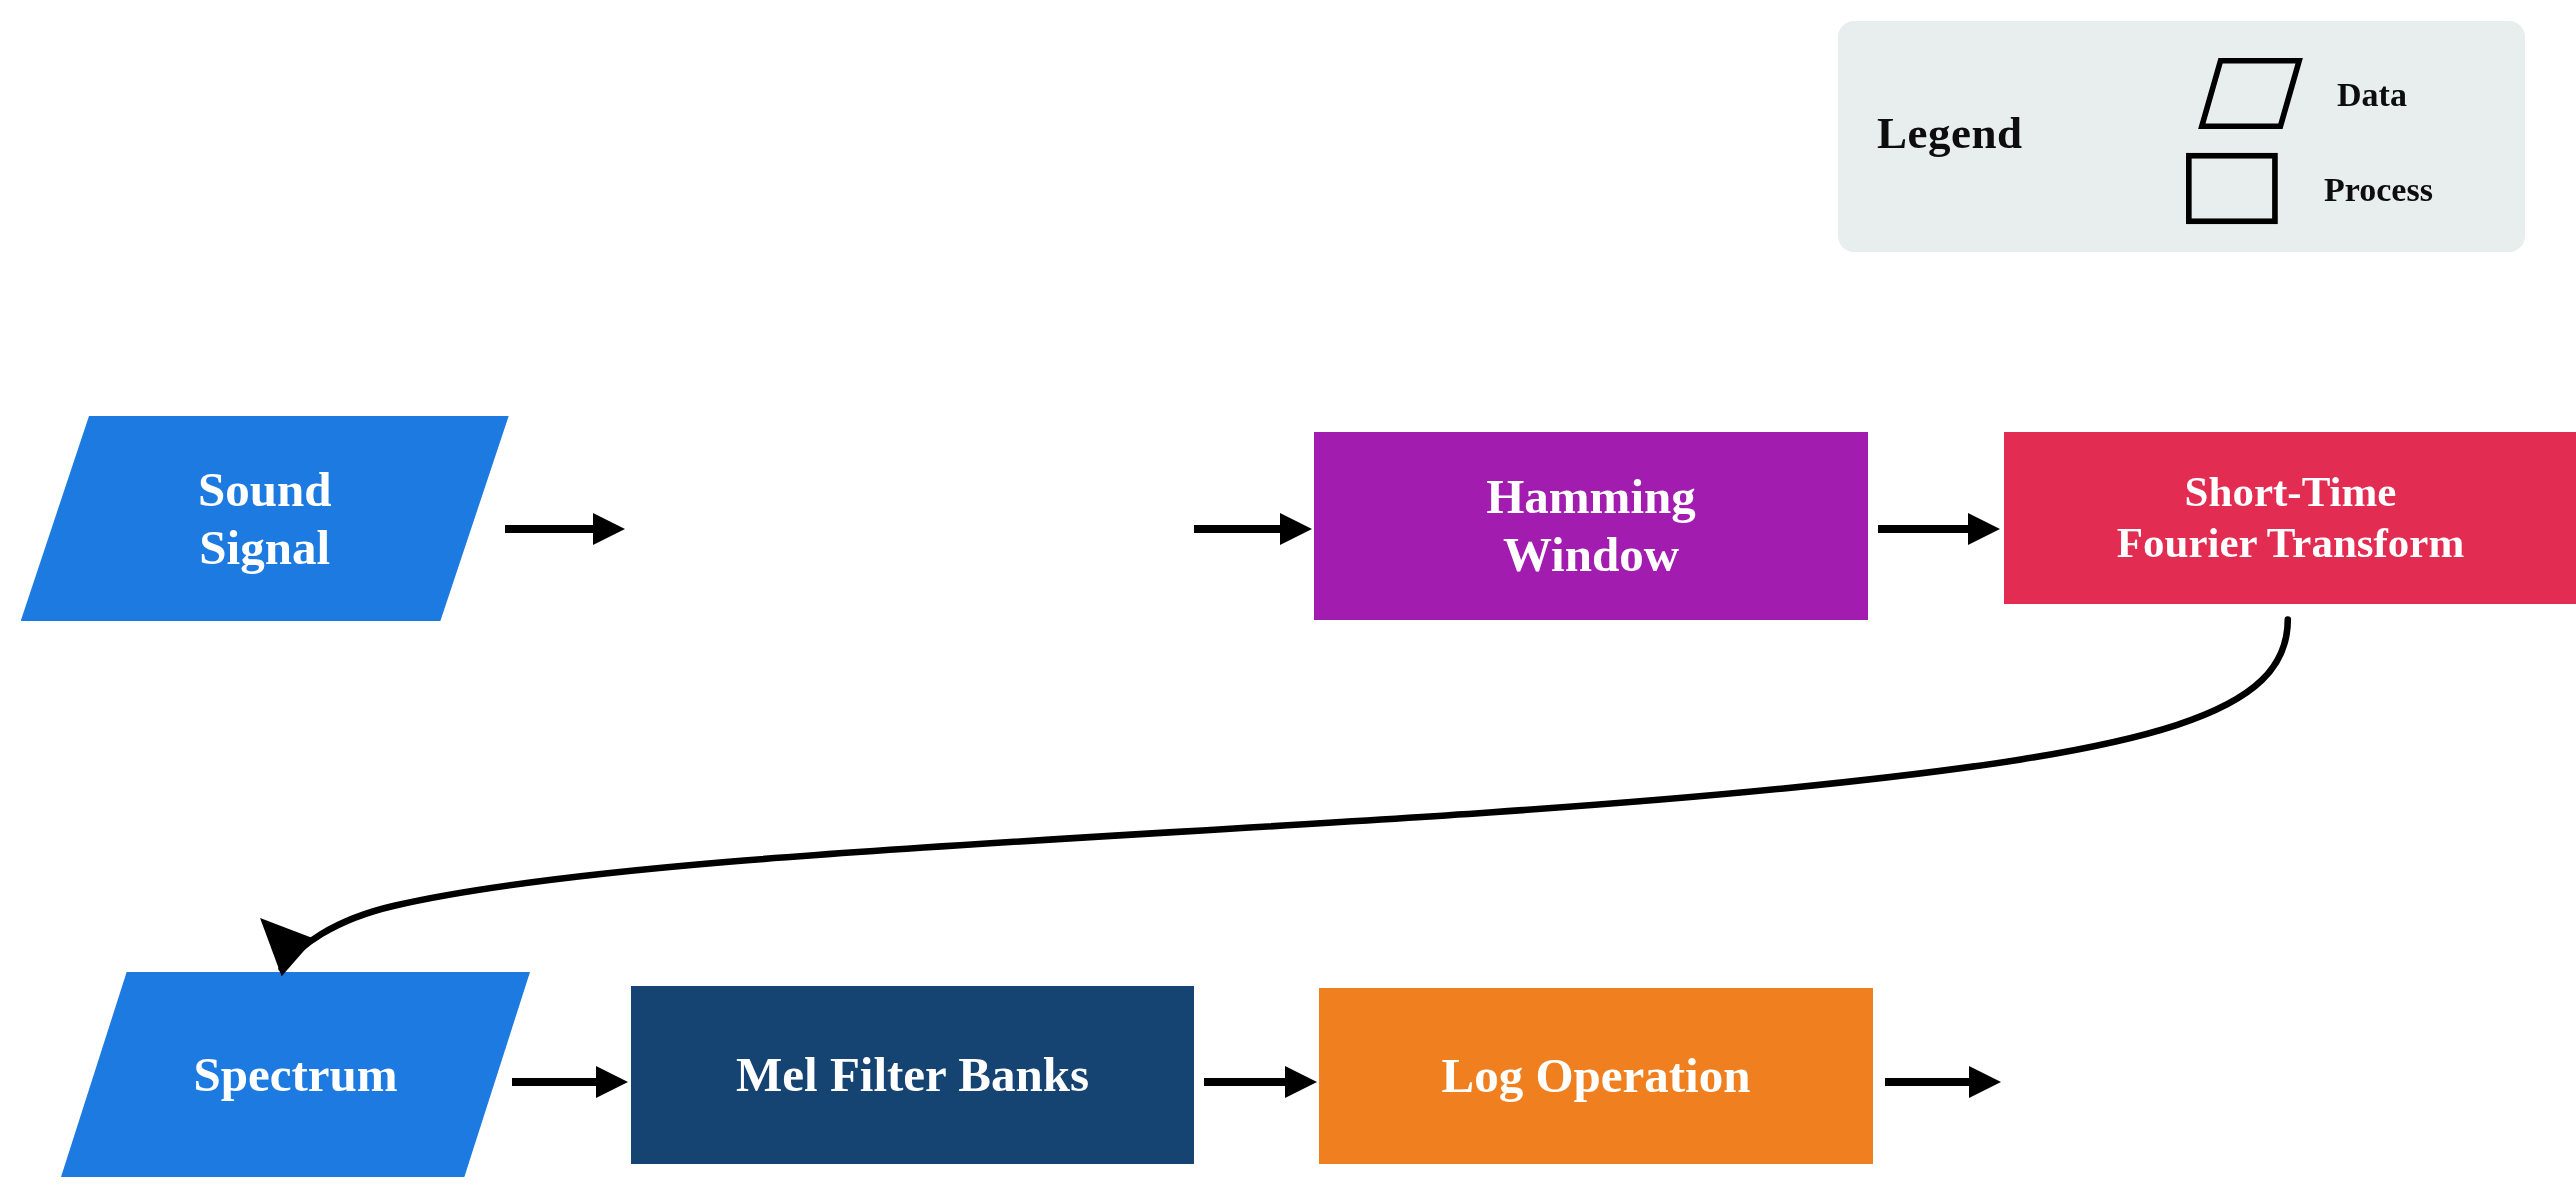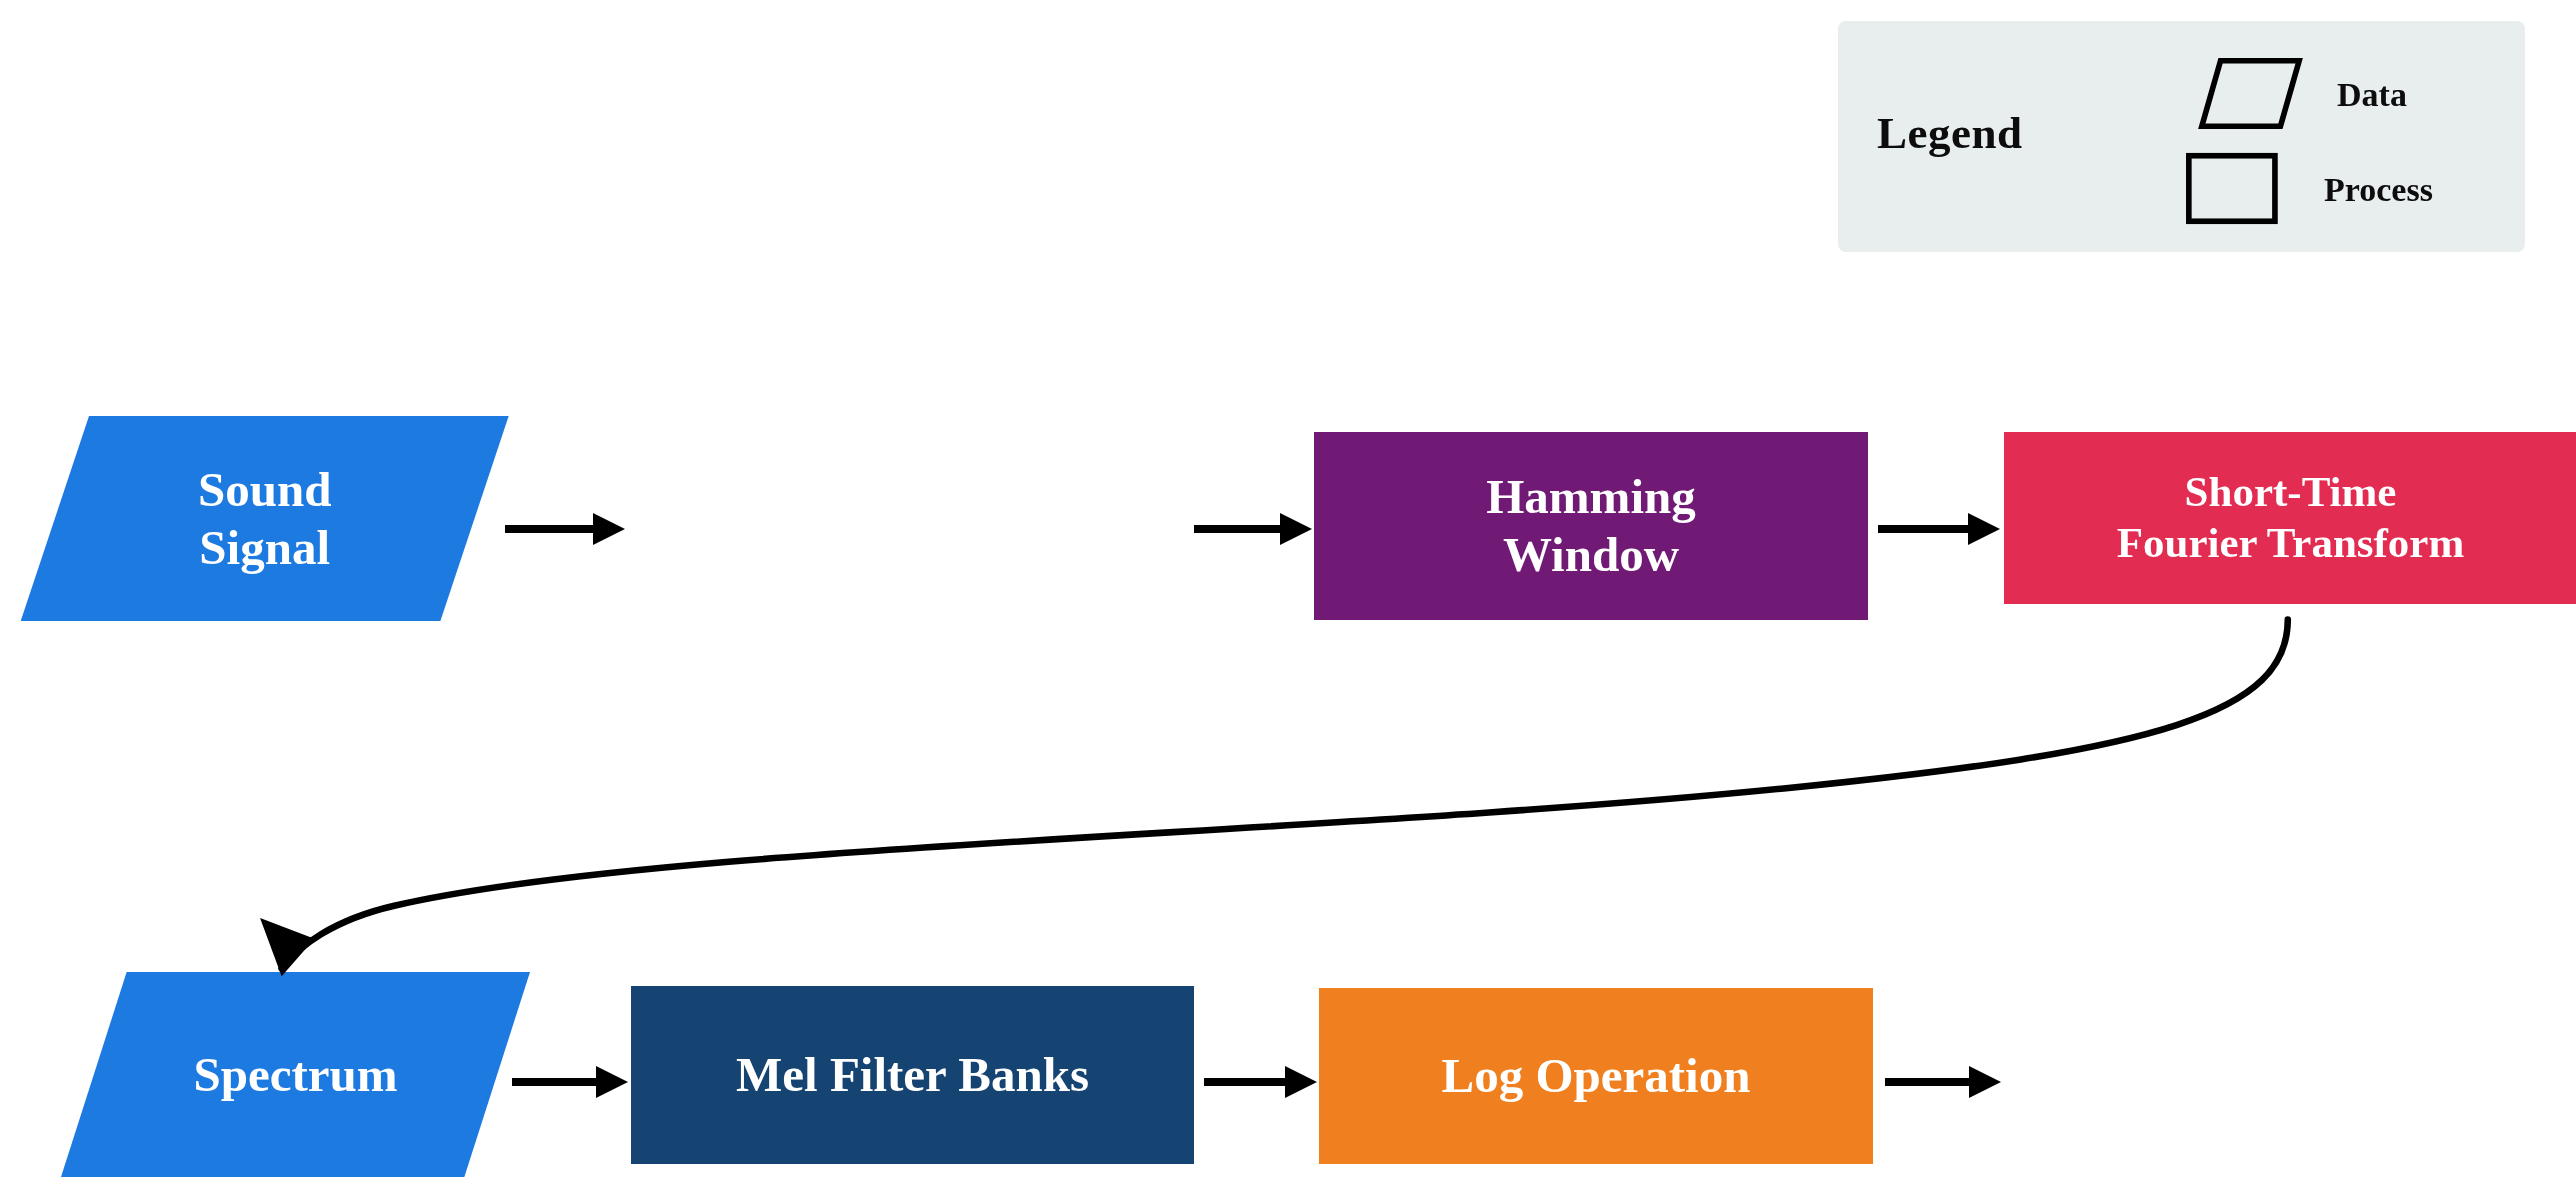--- a/index.html
+++ b/index.html
@@ -21,21 +21,21 @@
   }
 
   
   .legend-panel {
     position: absolute;
     left: 1838px;
     top: 20.7px;
     width: 687px;
     height: 231px;
     background: #e8edee;
-    border-radius: 8px;
+    border-radius: 16px;
   }
   .legend-title {
     position: absolute;
     left: 39px;
     top: 86px;
     font-size: 45px;
     font-weight: bold;
     color: #0d0d0d;
     letter-spacing: 0.5px;
     white-space: nowrap;
@@ -72,21 +72,21 @@
   }
   .node.data-shape {
     
     clip-path: polygon(14% 0%, 100% 0%, 86% 100%, 0% 100%);
   }
   .node.process-shape { }
 
   
   #n-sound      { left: 20.7px;   top: 416px;  width: 488px;  height: 205px; background: #1d7ae0; font-size: 49px; }
   #n-frame      { left: 626px;  top: 432px;  width: 559px;  height: 188px; background: #26d0de; font-size: 49px; }
-  #n-hamming    { left: 1314px; top: 432px;  width: 554px;  height: 188px; background: #701a75; font-size: 49px; }
+  #n-hamming    { left: 1314px; top: 432px;  width: 554px;  height: 188px; background: #a21caf; font-size: 49px; }
   #n-stft       { left: 2004px; top: 432px;  width: 573px;  height: 172px; background: #e32c51; font-size: 43px; }
 
   
   #n-spectrum   { left: 61px;   top: 972px; width: 469px;  height: 205px; background: #1d7ae0; font-size: 49px; }
   #n-melfb      { left: 631px;  top: 986px; width: 563px;  height: 178px; background: #154372; font-size: 49px; }
   #n-log        { left: 1319px; top: 988px; width: 554px;  height: 176px; background: #f0801f; font-size: 49px; }
   #n-logmel     { left: 2004px; top: 972px; width: 563px;  height: 205px; background: #1d7ae0; font-size: 49px; }
 
   
   .arrow {

